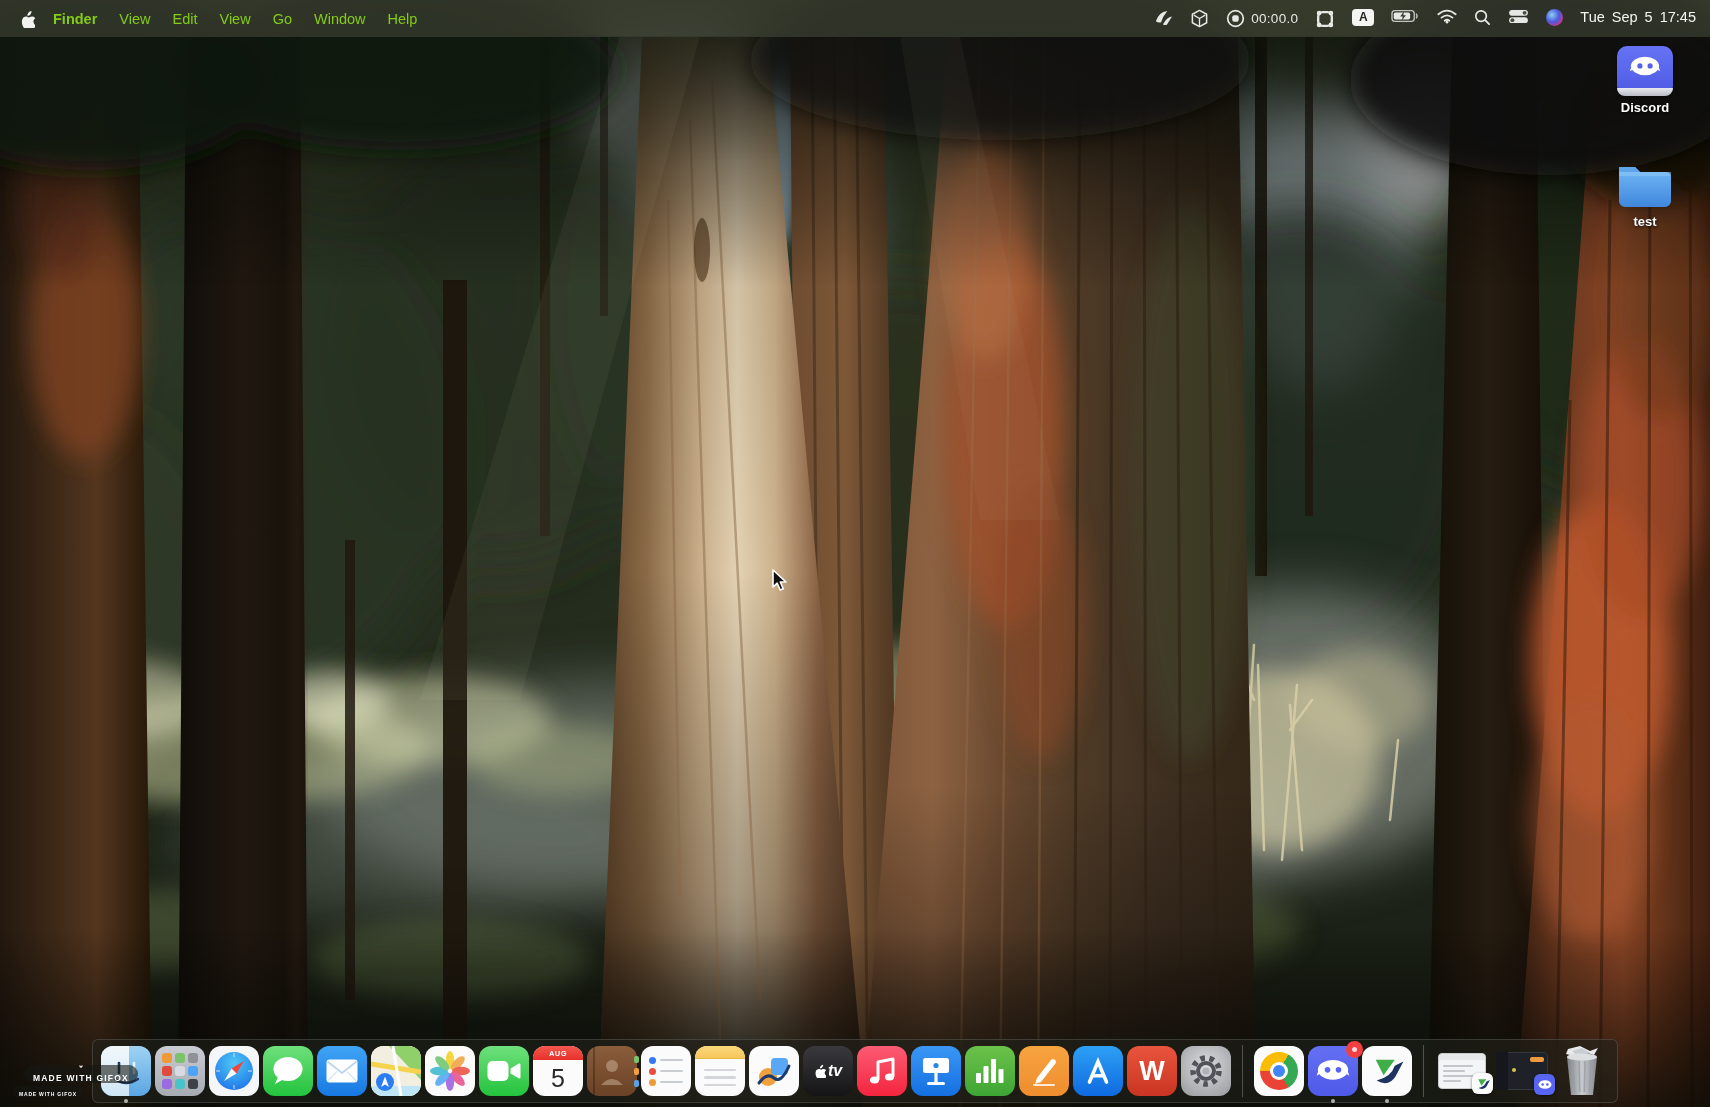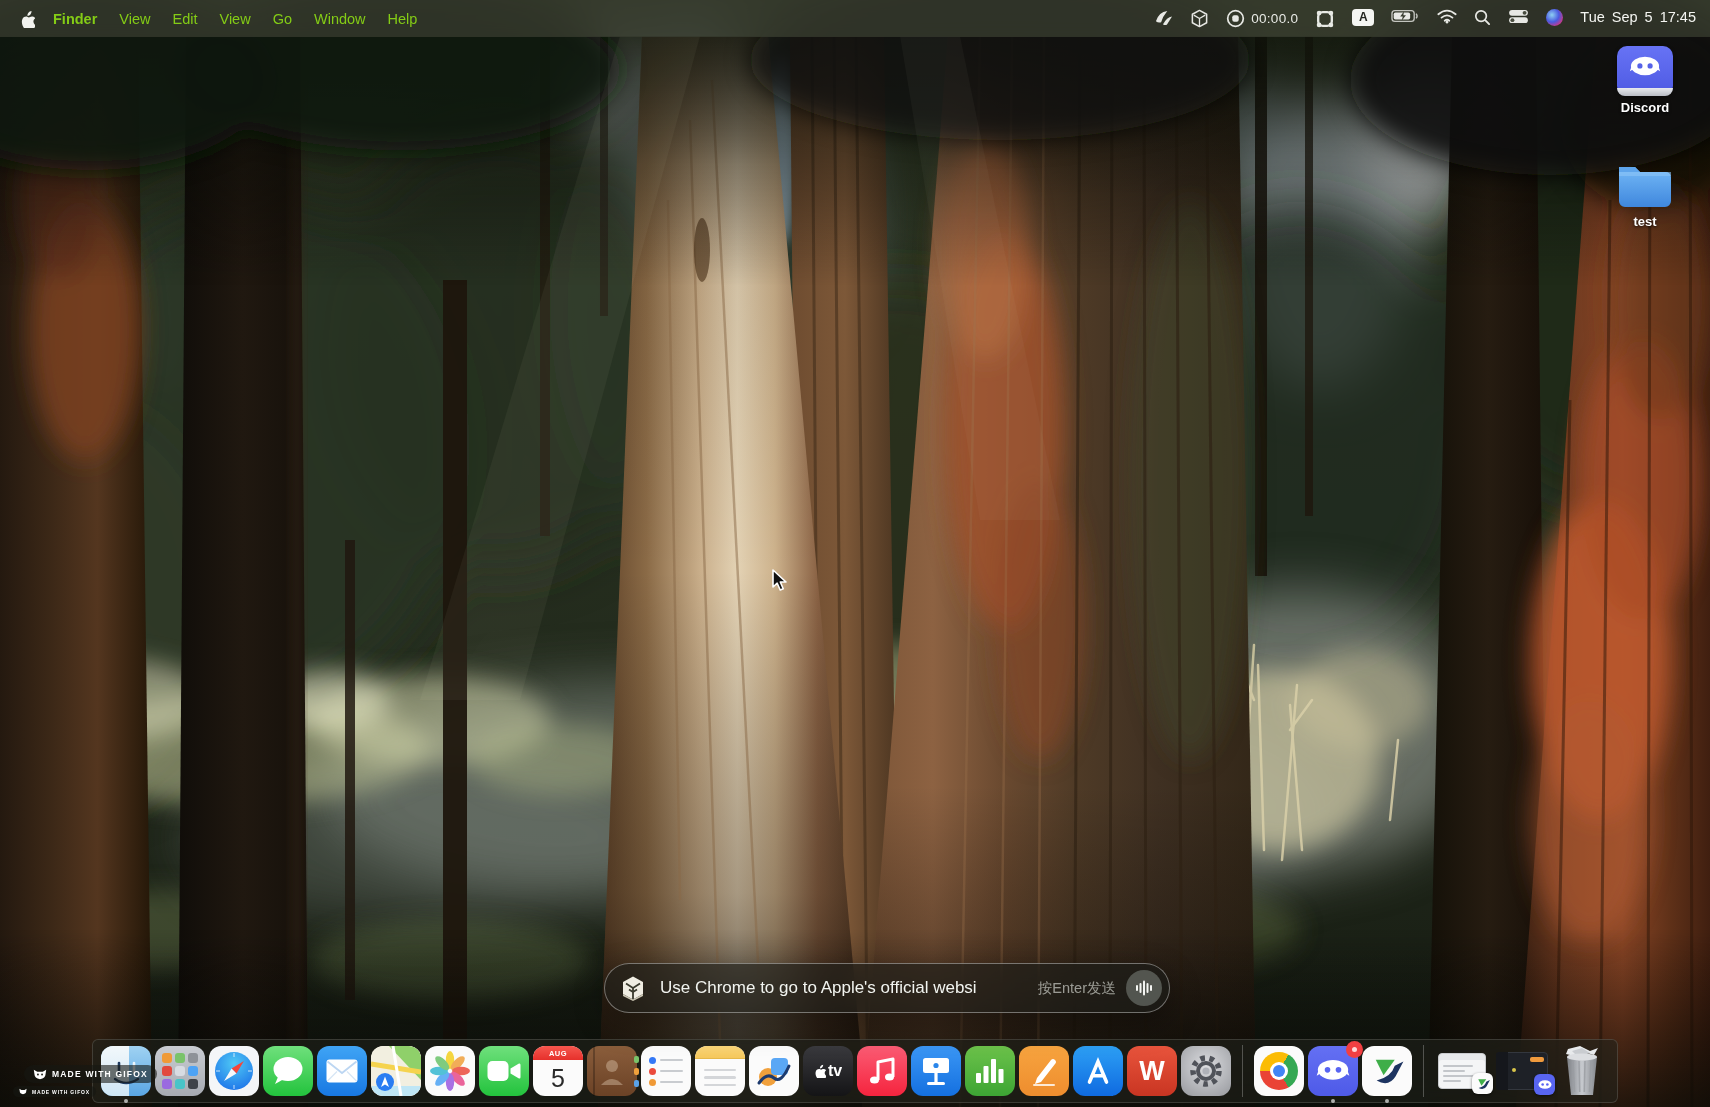--- a/index.html
+++ b/index.html
@@ -75,21 +75,21 @@
   .ct-tab{position:absolute;right:-2px;width:5px;height:7px;border-radius:2px;}
   .t-reminders{background:#fbfbfb;flex-direction:column;gap:4px;}
   .rem-row{display:flex;align-items:center;gap:4px;width:34px;}
   .rem-row i{width:7px;height:7px;border-radius:50%;flex:none;}
   .rem-row b{height:2.5px;flex:1;background:#c9ccd0;border-radius:2px;}
   .t-notes{background:#fbfbfb;overflow:hidden;flex-direction:column;}
   .nt-top{width:100%;height:13px;background:linear-gradient(180deg,#fbd77a,#f5c75b);border-bottom:1px solid #e6b84a;}
   .nt-body{flex:1;width:100%;display:flex;flex-direction:column;justify-content:center;gap:5px;padding:0 9px;}
   .nt-body b{height:2.5px;background:#d4d6d9;border-radius:2px;}
   .t-freeform{background:#fbfbfb;}
-  .t-atv{background:linear-gradient(180deg,#3a3a3e,#141416);color:#fff;font-weight:700;}
+  .t-atv{background:linear-gradient(180deg,#3a3a3e,#141416);color:#fff;font-weight:700;font-style:italic;}
   .atv-lab{display:flex;align-items:center;gap:2px;font-size:16px;}
   .t-music{background:linear-gradient(180deg,#fb5c74,#f5243e);}
   .t-keynote{background:linear-gradient(180deg,#3b97f5,#1470e0);}
   .t-numbers{background:linear-gradient(180deg,#6cc24a,#3da534);}
   .t-pages{background:linear-gradient(180deg,#f7a43f,#ee8d2e);}
   .t-appstore{background:linear-gradient(180deg,#2da0f5,#0f6ae0);}
   .t-wps{background:linear-gradient(180deg,#e8543c,#c93522);color:#fff;font-size:27px;font-weight:800;}
   .t-settings{background:radial-gradient(circle at 50% 40%,#dcdde0,#97999e);}
   .t-chrome{background:#fbfbfb;}
   .chrome-ball{width:38px;height:38px;border-radius:50%;position:relative;
@@ -110,21 +110,21 @@
   .mw2 .pill{position:absolute;top:5px;right:4px;width:14px;height:5px;border-radius:2px;background:#ef9a3d;}
   .mw2 .col{position:absolute;left:0;top:0;bottom:0;width:12px;background:#15171c;border-radius:3px 0 0 3px;}
   .mw2 .dot{position:absolute;left:16px;top:16px;width:4px;height:4px;border-radius:50%;background:#d8c44a;}
   .mini-badge{position:absolute;right:-7px;bottom:-5px;width:21px;height:21px;border-radius:6px;
     display:flex;align-items:center;justify-content:center;box-shadow:0 1px 3px rgba(0,0,0,.5);}
   .mini-badge.white{background:#fbfbfb;}
   .mini-badge.blurple{background:#5865F2;}
   .t-trash{width:54px;background:transparent;}
   
   .gifox{position:absolute;z-index:50;display:flex;align-items:center;gap:5px;
-    background:rgba(22,24,19,.6);color:#fff;border-radius:10px;}
+    background:rgba(22,24,19,.6);color:#fff;border-radius:10px;flex-direction:column;}
   .gifox.large{left:24px;top:1065px;height:18px;padding:0 9px;font-size:8.5px;font-weight:700;letter-spacing:1.2px;}
   .gifox.small{left:13px;top:1086px;height:11px;padding:0 6px;font-size:5px;font-weight:700;letter-spacing:.8px;}
   
   #cursor{position:absolute;left:770px;top:568px;z-index:60;}
 </style>
 </head>
 <body>
 
 <div id="screen">
 
@@ -466,42 +466,20 @@
             <stop offset="1" stop-color="#3f87dd"></stop>
           </linearGradient>
         </defs>
       <path d="M5,9 h16 l5,5 h26 a5,5 0 0 1 5,5 v24 a6,6 0 0 1 -6,6 H11 a6,6 0 0 1 -6,-6 Z" fill="url(#gFold)"></path>
       <path d="M5,9 h16 l5,5 h-21 Z" fill="#5ea5ec"></path>
       <rect x="5" y="14" width="52" height="4" fill="#8cc4f7" opacity=".6"></rect>
     </svg>
     <div class="lbl">test</div>
   </div>
 
-  <div id="assistant">
-    <div class="hexwrap">
-      <svg width="26" height="26" viewBox="0 0 26 26">
-        <path d="M13 1.5 L23 7 L23 19 L13 24.5 L3 19 L3 7 Z" fill="#efece2"></path>
-        <path d="M13 24.5 L13 13 M13 13 L6 8.5 M13 13 L20 8.5 M13 17 L9 14.5 M13 17 L17 14.5" stroke="#3a3a2e" stroke-width="1.8" fill="none"></path>
-        <path d="M3 19 L13 24.5 L23 19 L23 21 L13 26 L3 21 Z" fill="#c9c4b2"></path>
-      </svg>
-    </div>
-    <div class="msg">Use Chrome to go to Apple's official websi</div>
-    <div class="hint">按Enter发送</div>
-    <div class="voice">
-      <svg width="18" height="18" viewBox="0 0 18 18">
-        <g stroke="#f4f5f2" stroke-width="2" stroke-linecap="round">
-          <line x1="2" y1="7" x2="2" y2="11"></line>
-            <line x1="5.5" y1="5" x2="5.5" y2="13"></line>
-          <line x1="9" y1="2.5" x2="9" y2="15.5"></line>
-            <line x1="12.5" y1="5" x2="12.5" y2="13"></line>
-          <line x1="16" y1="7" x2="16" y2="11"></line>
-        </g>
-      </svg>
-    </div>
-  </div>
 
   <div id="dock">
 
     <div class="dock-item">
       <div class="tile t-finder">
         <div class="half"></div>
         <svg width="50" height="50" viewBox="0 0 50 50" style="position:absolute;left:0;top:0;">
           <line x1="18" y1="17" x2="18" y2="27" stroke="#1e3a5f" stroke-width="2.6" stroke-linecap="round"></line>
           <line x1="33" y1="17" x2="33" y2="27" stroke="#eaf4fb" stroke-width="2.6" stroke-linecap="round"></line>
           <path d="M14 33 Q25 41 37 33" fill="none" stroke="#1e3a5f" stroke-width="2.4" stroke-linecap="round"></path>

